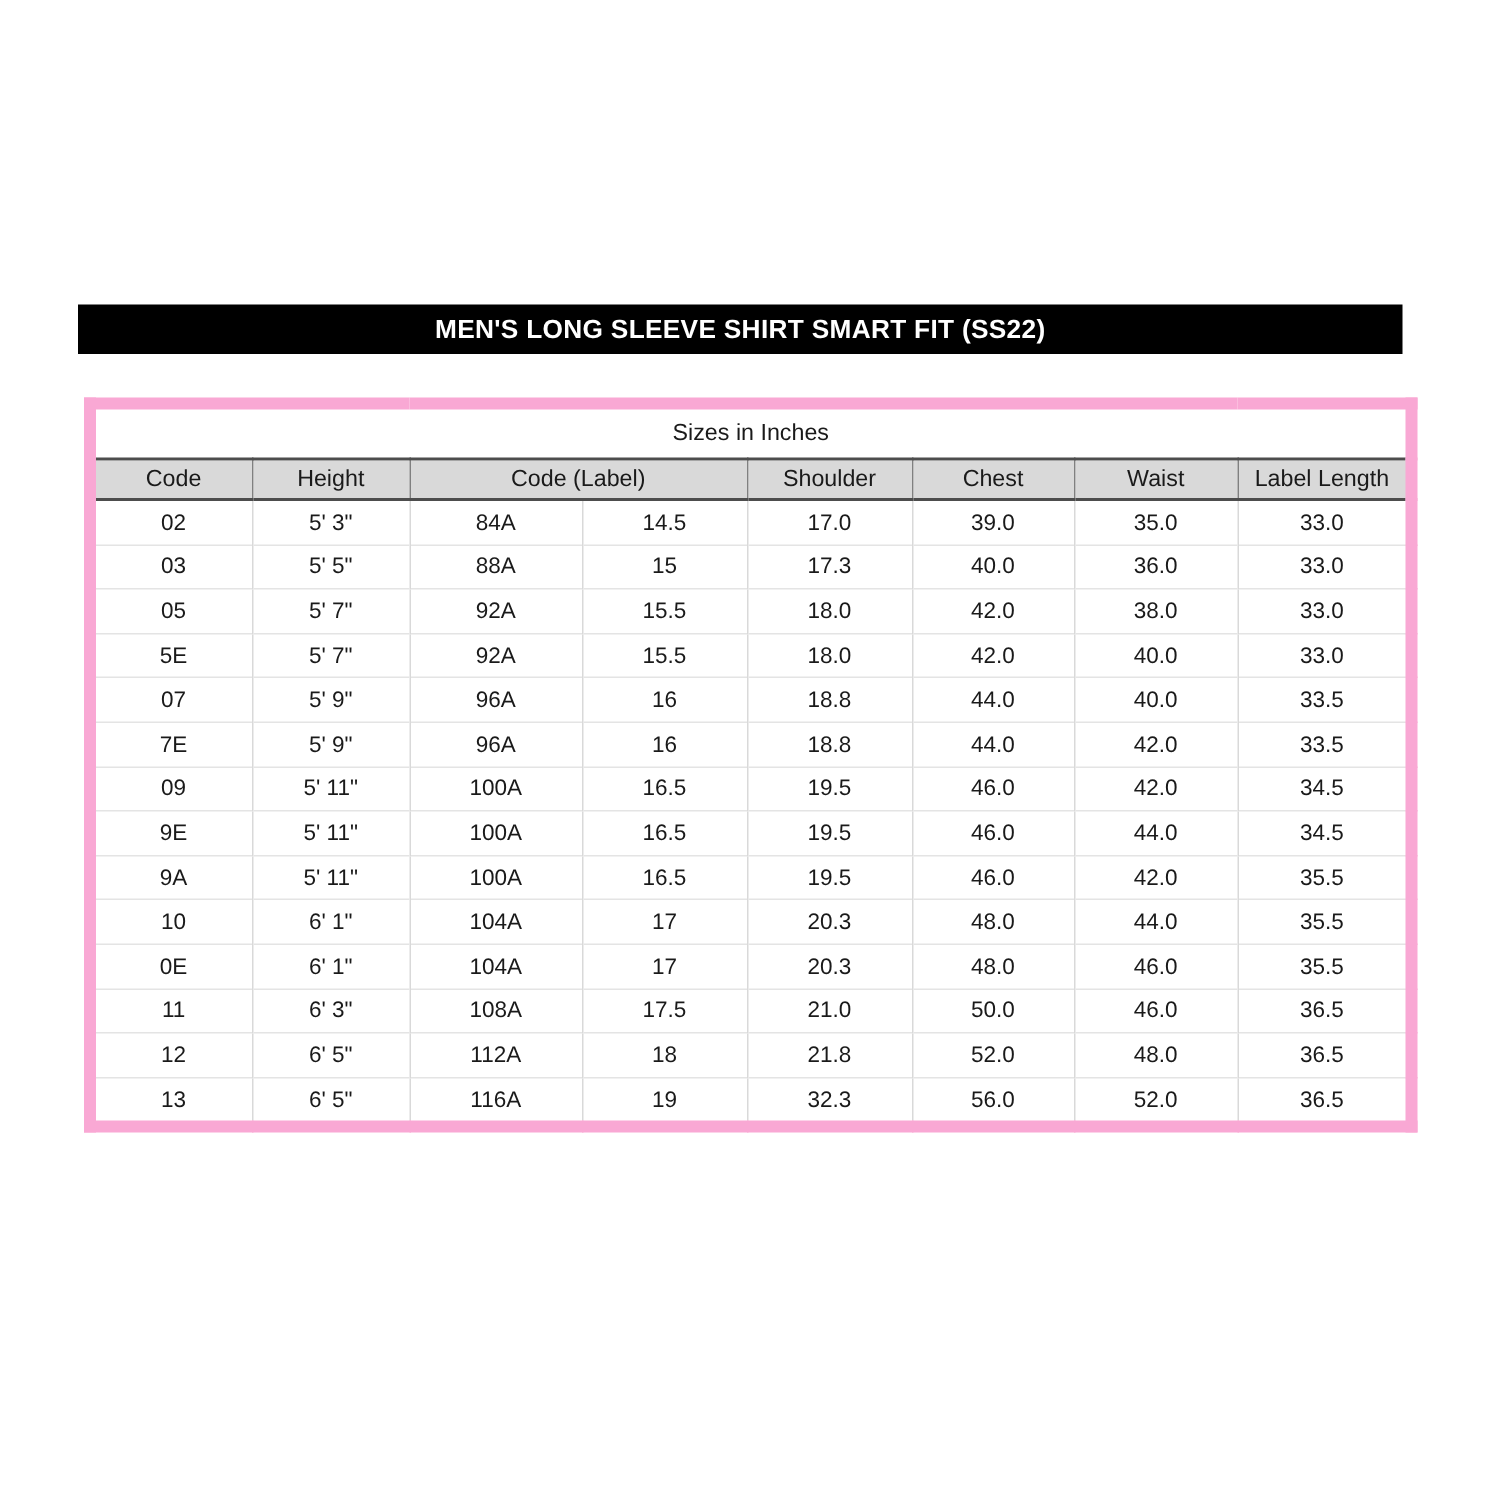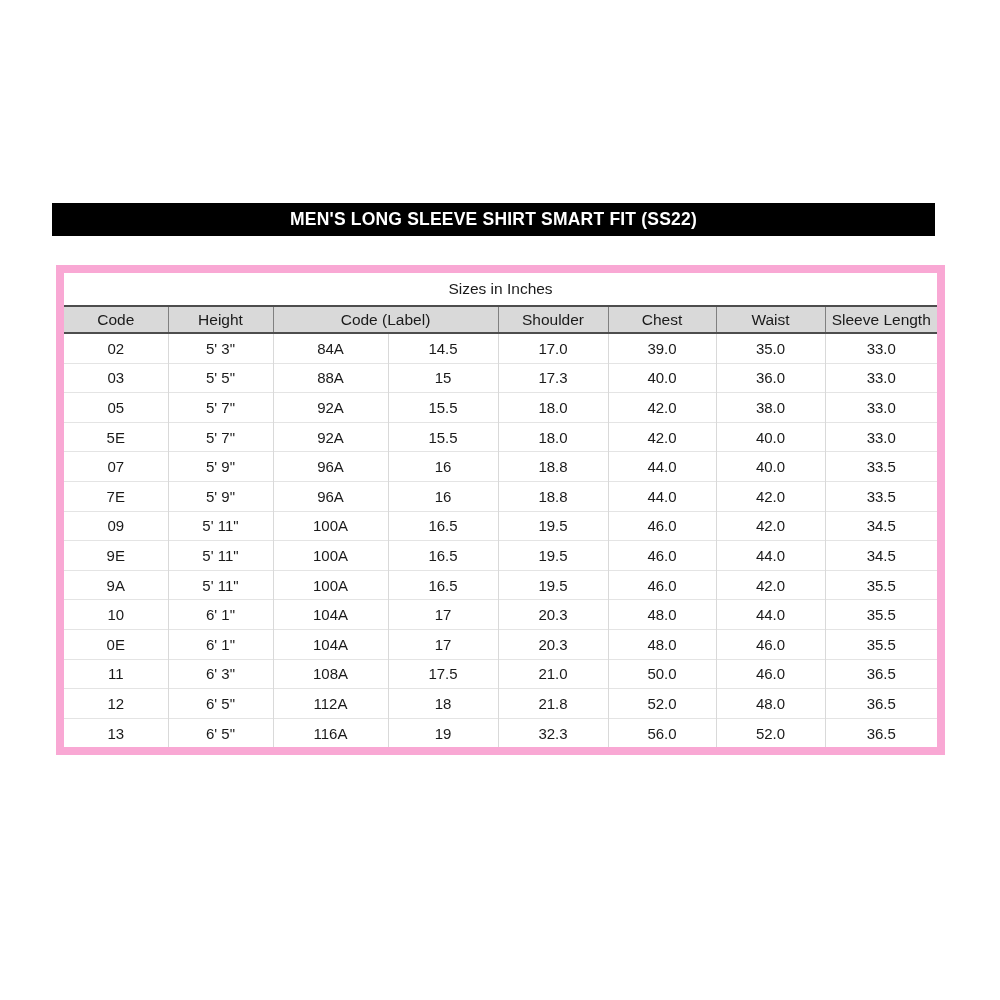--- a/index.html
+++ b/index.html
@@ -100,21 +100,21 @@
       <tr class="caption-row">
         <th colspan="8">Sizes in Inches</th>
       </tr>
       <tr class="header-row">
         <th>Code</th>
         <th>Height</th>
         <th colspan="2">Code (Label)</th>
         <th>Shoulder</th>
         <th>Chest</th>
         <th>Waist</th>
-        <th>Sleeve Length</th>
+        <th>Label Length</th>
       </tr>
     </thead>
     <tbody id="chart-body">
         <tr>
           <td>02</td>
           <td>5' 3"</td>
           <td>84A</td>
           <td>14.5</td>
           <td>17.0</td>
           <td>39.0</td>

